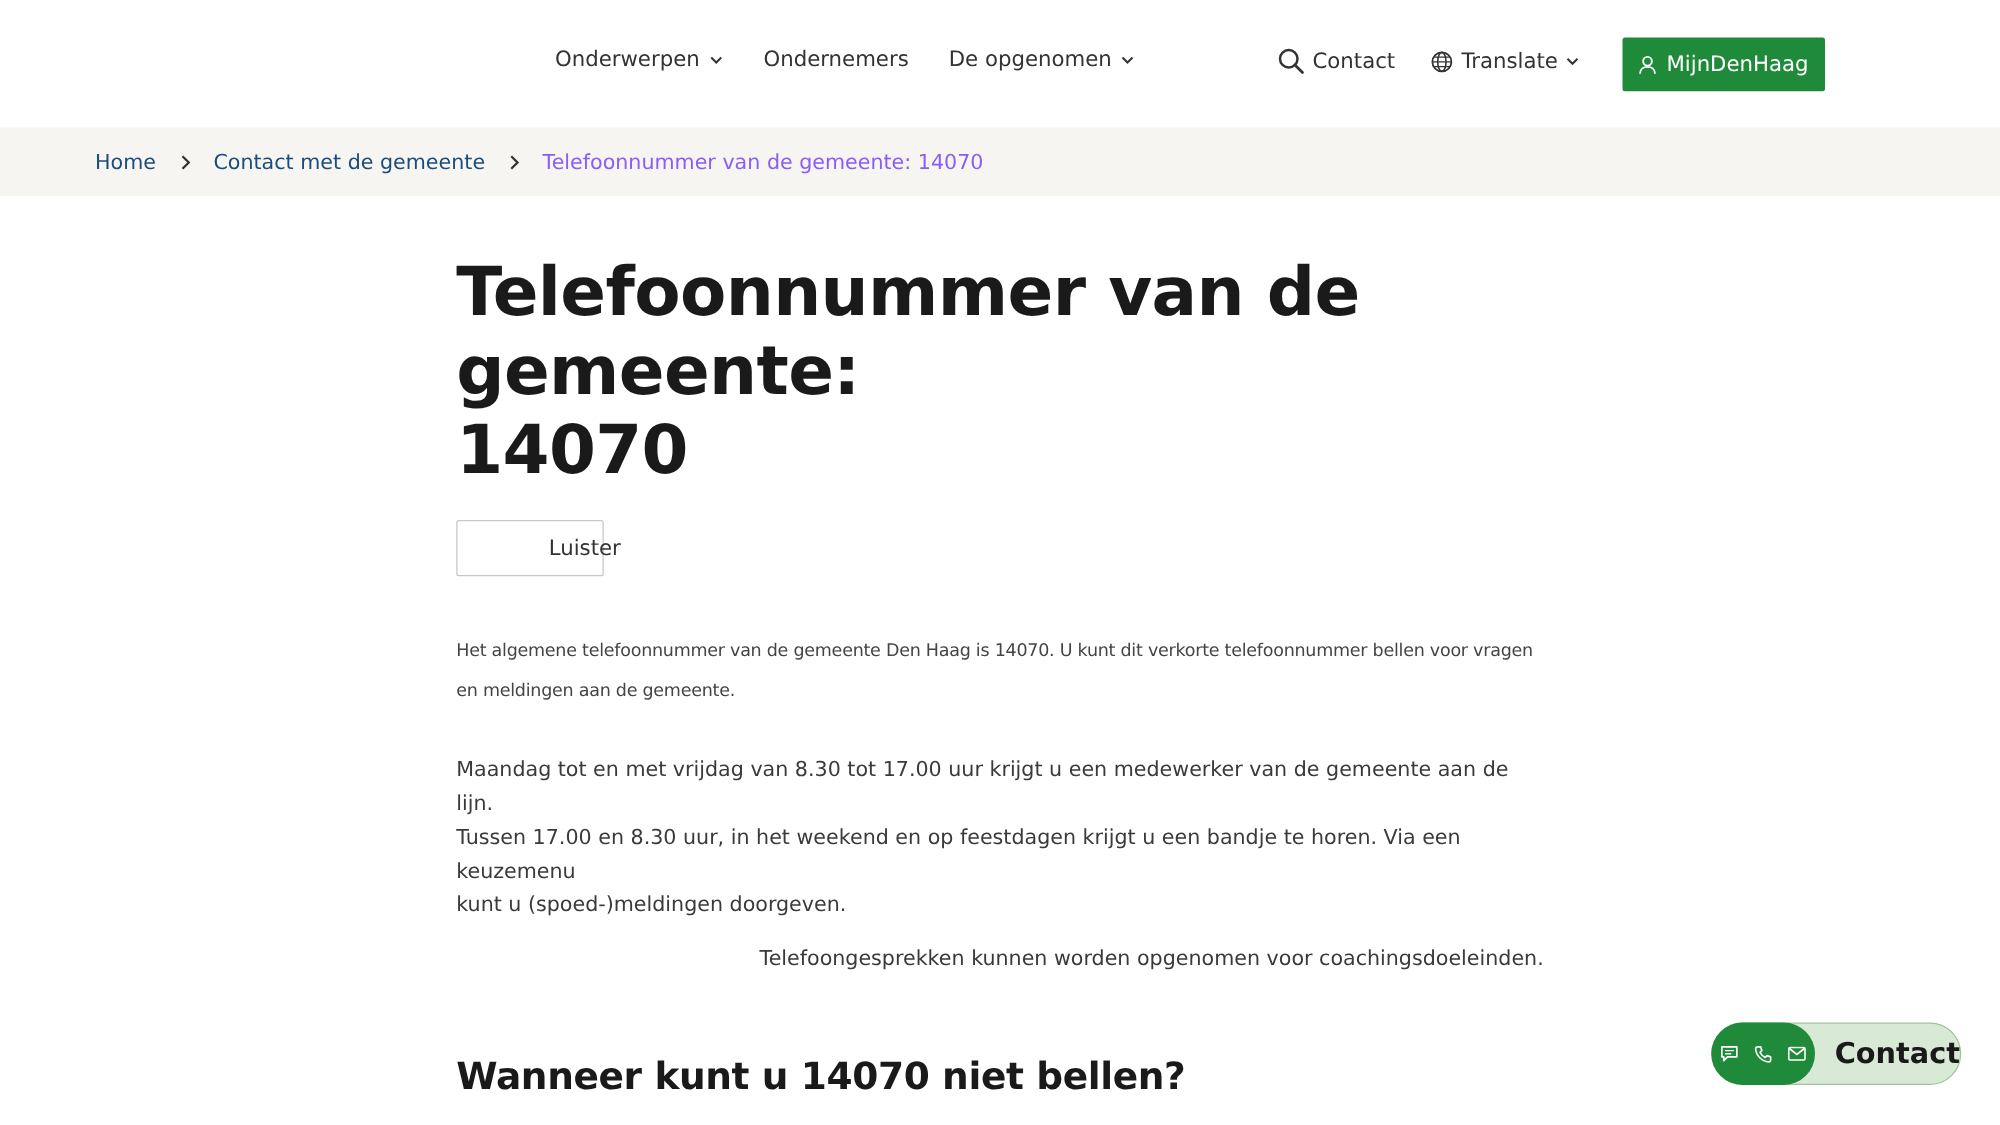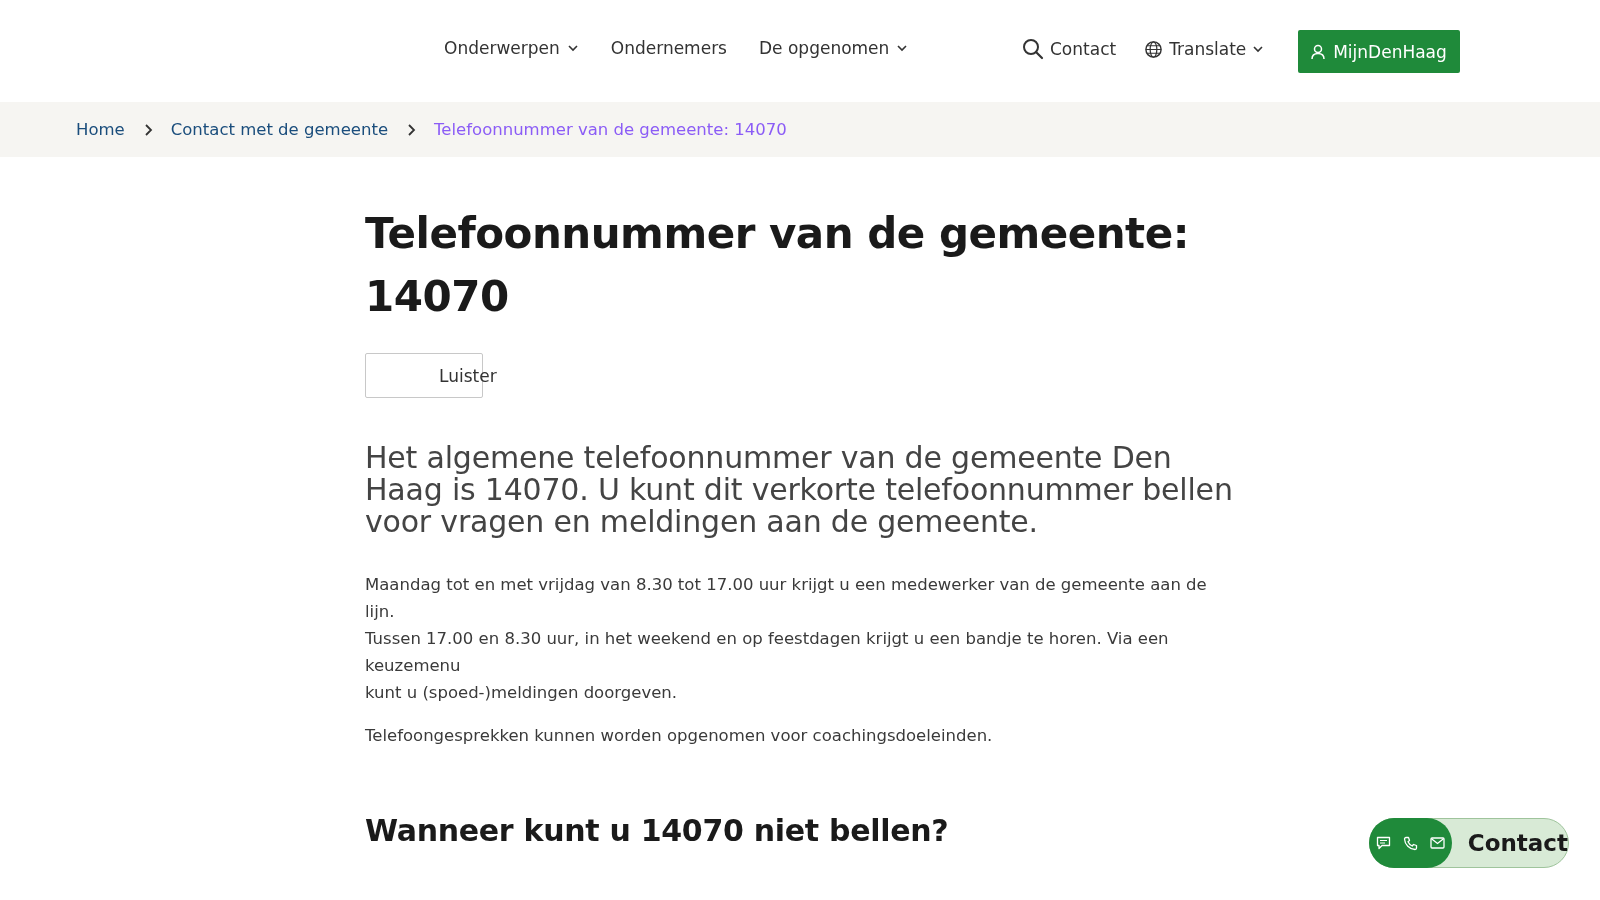--- a/index.html
+++ b/index.html
@@ -26,28 +26,28 @@
   .mijn-btn svg { margin-right: 8px; }
 
   
   .breadcrumb { position: absolute; top: 102px; left: 0; width: 1600px; height: 55px; background: #f6f5f2; display: flex; align-items: center; padding-left: 76px; font-size: 16.5px; }
   .crumb-link { color: #1a4d7c; text-decoration: none; cursor: pointer; }
   .crumb-sep { width: 10px; height: 12px; margin: 0 18px; }
   .crumb-current { color: #8b5cf6; }
 
   
   .main { position: absolute; left: 365px; top: 190px; width: 870px; }
-  .title { font-size: 42px; font-weight: bold; color: #1a1a1a; line-height: 63px; letter-spacing: -0.5px; margin-top: 12px; }
+  .title { font-size: 54px; font-weight: bold; color: #1a1a1a; line-height: 63px; letter-spacing: -0.5px; margin-top: 12px; }
   .listen-btn { margin-top: 25px; width: 118px; height: 45px; border: 1px solid #c8c8c8; border-radius: 2px; display: flex; align-items: center; padding-left: 17px; font-size: 17px; color: #333; background: #fff; cursor: pointer; gap: 44px; }
   .listen-btn svg { margin-right: 12px; }
 
-  .intro { margin-top: 44px; font-size: 30px; line-height: 32px; color: #444; letter-spacing: -0.2px; }
+  .intro { margin-top: 44px; font-size: 14px; line-height: 32px; color: #444; letter-spacing: -0.2px; }
   .para { font-size: 16.5px; line-height: 27px; color: #3a3a3a; }
   .para.first { margin-top: 33px; }
-  .para.second { margin-top: 16px; }
+  .para.second { margin-top: 16px; text-align: right; }
 
   .h2 { margin-top: 64px; font-size: 30px; font-weight: bold; color: #1a1a1a; letter-spacing: -0.3px; }
 
   
   .contact-widget { position: absolute; left: 1369px; top: 818px; width: 200px; height: 50px; border-radius: 25px; background: #d8ead6; border: 1px solid #9fc49c; display: flex; align-items: center; }
   .contact-icons { width: 106px; height: 50px; border-radius: 25px; background: #1f8a3a; display: flex; align-items: center; justify-content: center; gap: 12px; margin-left: -1px; }
   .contact-icons span { display: flex; cursor: pointer; }
   .contact-label { margin-left: 16px; font-size: 23px; font-weight: bold; color: #1a1a1a; cursor: pointer; }
 </style>
 </head>

